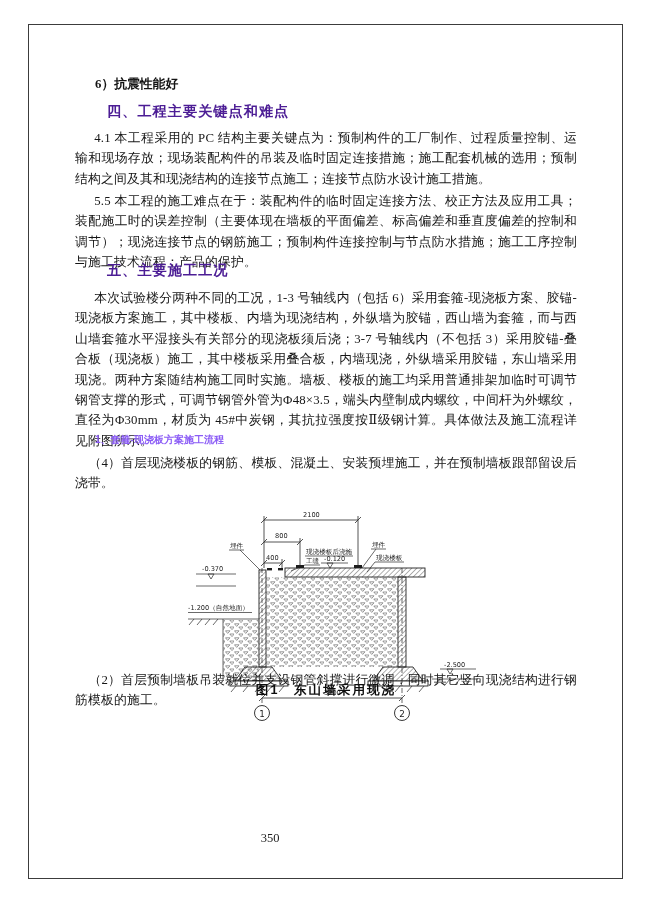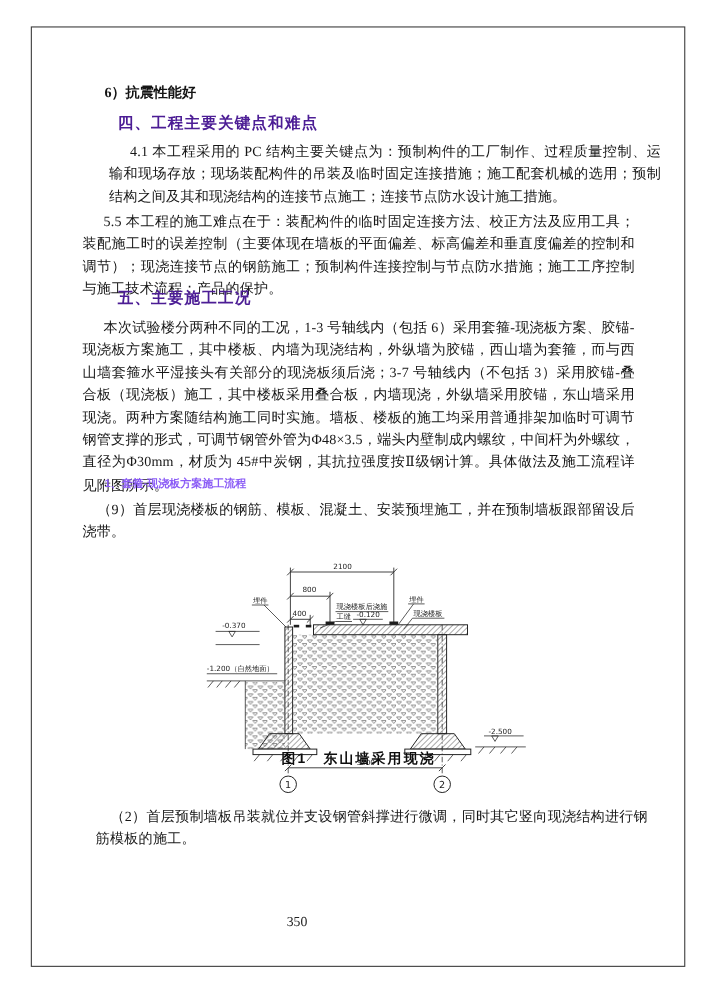--- a/index.html
+++ b/index.html
@@ -47,31 +47,31 @@
 </style>
 </head>
 <body>
 
 <div class="frame"></div>
 
 <div class="abs line6">6）抗震性能好</div>
 
 <div class="abs h-sec" style="top:102px;">四、工程主要关键点和难点</div>
 
-<div class="abs body-par indent" style="top:128px;margin-left:24px;">4.1 本工程采用的 PC 结构主要关键点为：预制构件的工厂制作、过程质量控制、运输和现场存放；现场装配构件的吊装及临时固定连接措施；施工配套机械的选用；预制结构之间及其和现浇结构的连接节点施工；连接节点防水设计施工措施。</div>
+<div class="abs body-par indent" style="top:128px;">4.1 本工程采用的 PC 结构主要关键点为：预制构件的工厂制作、过程质量控制、运输和现场存放；现场装配构件的吊装及临时固定连接措施；施工配套机械的选用；预制结构之间及其和现浇结构的连接节点施工；连接节点防水设计施工措施。</div>
 
 <div class="abs body-par indent" style="top:191px;">5.5 本工程的施工难点在于：装配构件的临时固定连接方法、校正方法及应用工具；装配施工时的误差控制（主要体现在墙板的平面偏差、标高偏差和垂直度偏差的控制和调节）；现浇连接节点的钢筋施工；预制构件连接控制与节点防水措施；施工工序控制与施工技术流程；产品的保护。</div>
 
 <div class="abs h-sec" style="top:261px;text-align:center;">五、主要施工工况</div>
 
 <div class="abs body-par indent" style="top:288px;">本次试验楼分两种不同的工况，1-3 号轴线内（包括 6）采用套箍-现浇板方案、胶锚-现浇板方案施工，其中楼板、内墙为现浇结构，外纵墙为胶锚，西山墙为套箍，而与西山墙套箍水平湿接头有关部分的现浇板须后浇；3-7 号轴线内（不包括 3）采用胶锚-叠合板（现浇板）施工，其中楼板采用叠合板，内墙现浇，外纵墙采用胶锚，东山墙采用现浇。两种方案随结构施工同时实施。墙板、楼板的施工均采用普通排架加临时可调节钢管支撑的形式，可调节钢管外管为Φ48×3.5，端头内壁制成内螺纹，中间杆为外螺纹，直径为Φ30mm，材质为 45#中炭钢，其抗拉强度按Ⅱ级钢计算。具体做法及施工流程详见附图所示。</div>
 
 <div class="abs h-sub" style="top:433px;">1、套箍-现浇板方案施工流程</div>
 
-<div class="abs body-par indent-sm" style="top:453px;">（9）首层现浇楼板的钢筋、模板、混凝土、安装预埋施工，并在预制墙板跟部留设后浇带。</div>
+<div class="abs body-par indent-sm" style="top:453px;">（4）首层现浇楼板的钢筋、模板、混凝土、安装预埋施工，并在预制墙板跟部留设后浇带。</div>
 
 <div class="abs" style="left:180px;top:463px;width:335px;height:218px;margin-top:41px;">
 <svg width="335" height="218" viewBox="0 0 335 218">
   <defs>
     <pattern id="hatch" width="3.6" height="3.6" patternUnits="userSpaceOnUse" patternTransform="rotate(45)">
       <line x1="0" y1="0" x2="0" y2="3.6" stroke="#3a3a3a" stroke-width="0.8"></line>
     </pattern>
     <pattern id="tri" width="9" height="7" patternUnits="userSpaceOnUse">
       <path d="M0.5,0.8 L5,0.8 L2.7,3.4 Z" fill="none" stroke="#555" stroke-width="0.6"></path>
       <path d="M4.8,4 L9.3,4 L7,6.6 Z" fill="none" stroke="#555" stroke-width="0.6"></path>
@@ -221,15 +221,15 @@
   </g>
   <g>
     <circle cx="222" cy="209" r="7.5" fill="#fff" stroke="#222" stroke-width="0.9"></circle>
     <text class="t9" x="222" y="212.5" text-anchor="middle">2</text>
   </g>
 </svg>
 </div>
 
 <div class="abs fig-caption">图1　东山墙采用现浇</div>
 
-<div class="abs body-par indent-sm" style="top:732px;margin-left:12px;">（2）首层预制墙板吊装就位并支设钢管斜撑进行微调，同时其它竖向现浇结构进行钢筋模板的施工。</div>
+<div class="abs body-par indent-sm" style="top:670px;">（2）首层预制墙板吊装就位并支设钢管斜撑进行微调，同时其它竖向现浇结构进行钢筋模板的施工。</div>
 
 <div class="abs pageno">350</div>
 
 </body></html>

